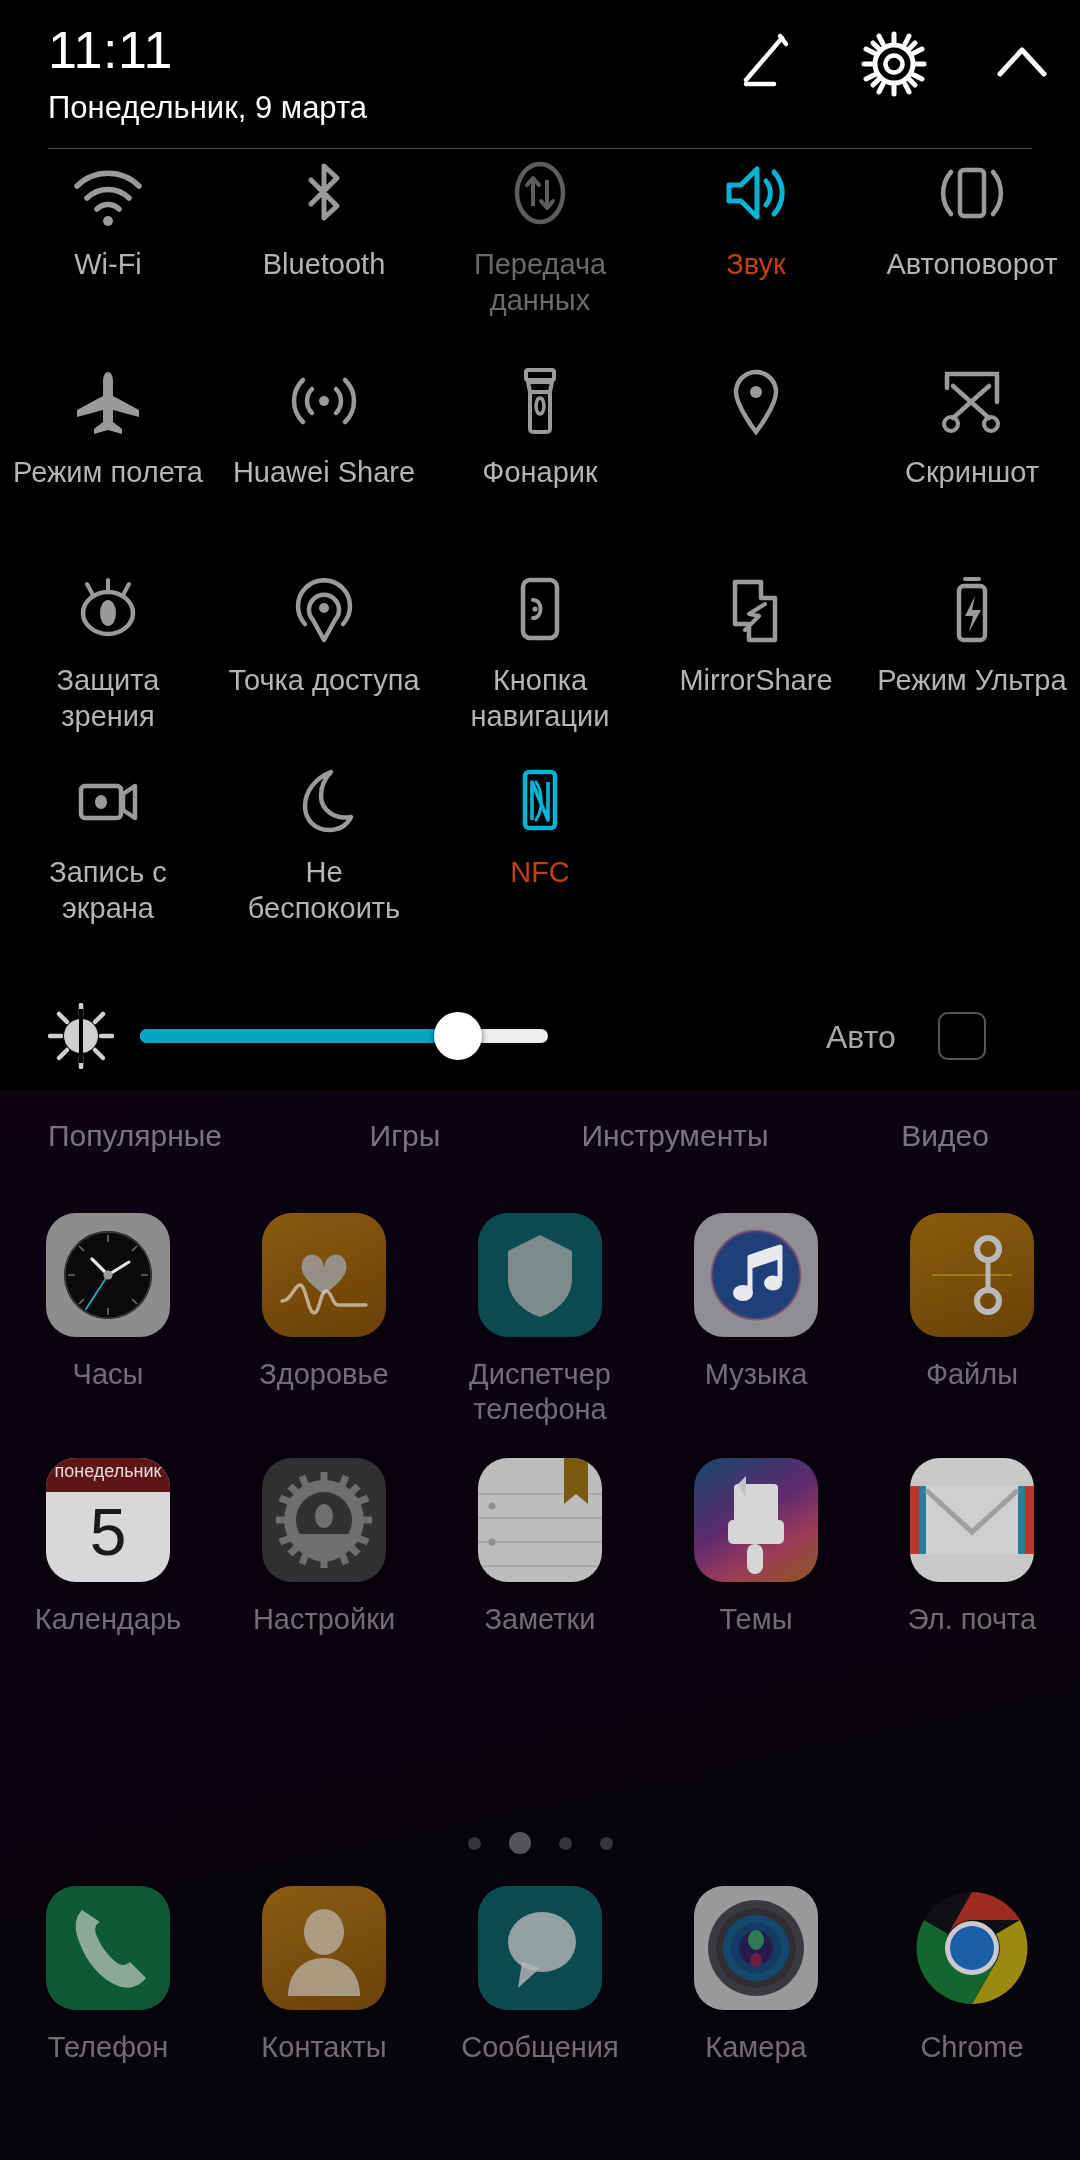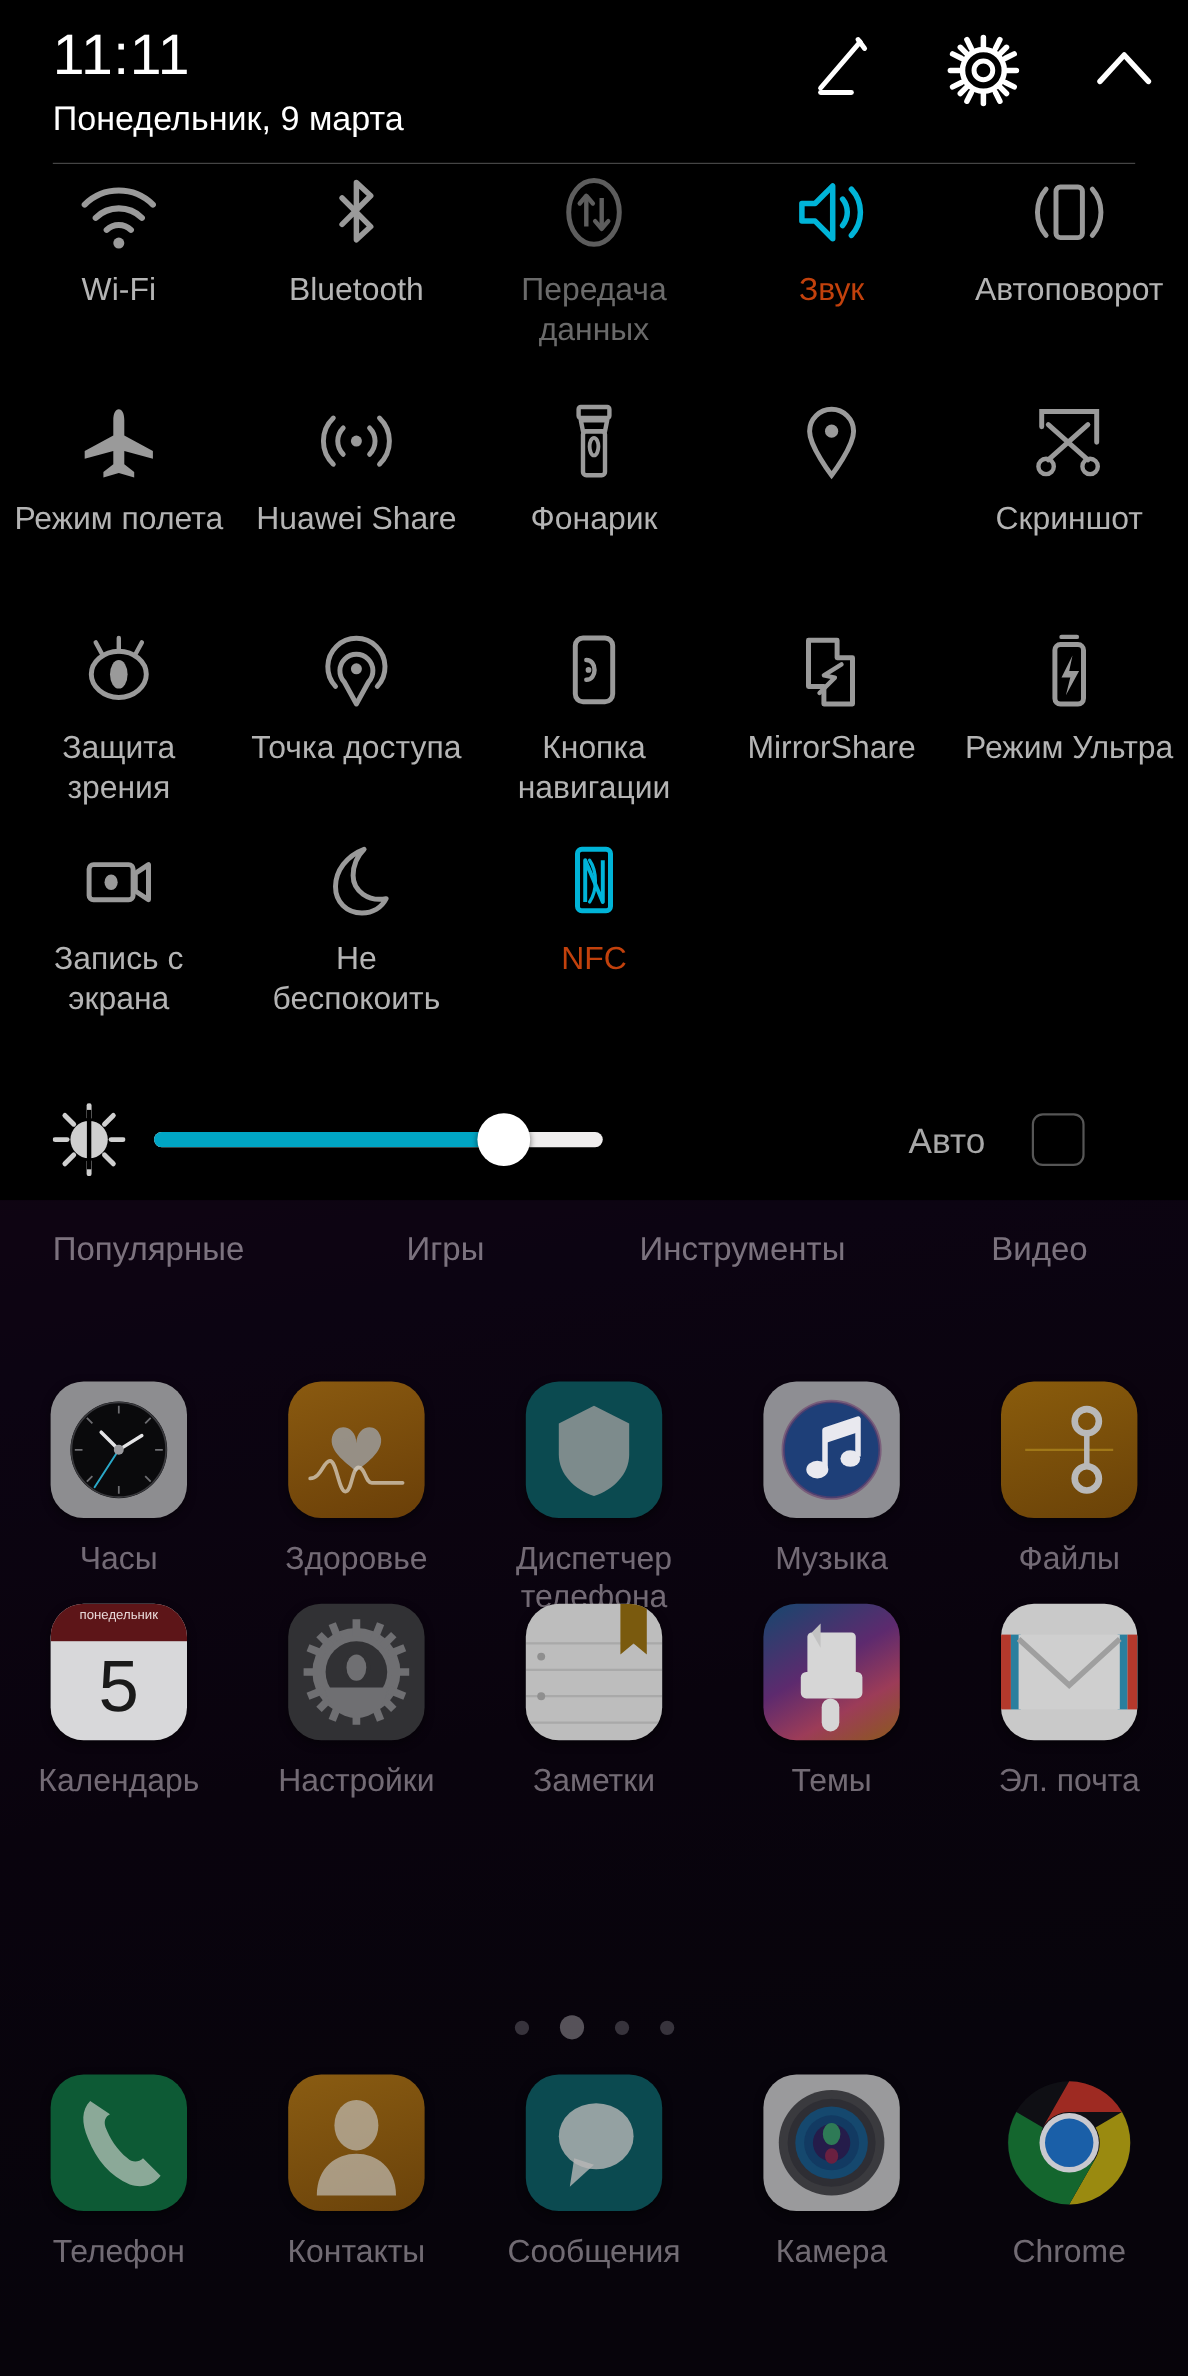--- a/index.html
+++ b/index.html
@@ -83,21 +83,21 @@
 
 <div class="hs-layer">
 
   <div class="cat-row">
     <div class="cat">Популярные</div>
     <div class="cat">Игры</div>
     <div class="cat">Инструменты</div>
     <div class="cat">Видео</div>
   </div>
 
-  <div class="app-grid" style="top:1256px;">
+  <div class="app-grid" style="top:1213px;">
     <div class="app-cell">
       <div class="app-ico" style="background:#8d8d90;">
         <svg viewBox="0 0 124 124" width="124" height="124">
           <circle cx="62" cy="62" r="44" fill="#0a0a0c"></circle>
           <circle cx="62" cy="62" r="43" fill="none" stroke="#3a3a3e" stroke-width="1.5"></circle>
           <g stroke="#6e6e72" stroke-width="1.6">
             <line x1="62" y1="22" x2="62" y2="29"></line>
               <line x1="62" y1="95" x2="62" y2="102"></line>
             <line x1="22" y1="62" x2="29" y2="62"></line>
               <line x1="95" y1="62" x2="102" y2="62"></line>
@@ -158,21 +158,21 @@
         </svg>
       </div>
       <div class="app-lbl">Файлы</div>
     </div>
   </div>
 
   <div class="app-grid" style="top:1458px;">
     <div class="app-cell">
       <div class="app-ico" style="background:#d8d8da;">
         <div style="position:absolute;left:0;top:0;width:124px;height:34px;background:#5d1518;"></div>
-        <div style="position:absolute;left:0;top:3px;width:124px;text-align:center;color:#e8d8d8;font-size:12px;">понедельник</div>
+        <div style="position:absolute;left:0;top:3px;width:124px;text-align:center;color:#e8d8d8;font-size:18px;">понедельник</div>
         <div style="position:absolute;left:0;top:38px;width:124px;text-align:center;color:#1a1a1a;font-size:66px;line-height:72px;">5</div>
       </div>
       <div class="app-lbl">Календарь</div>
     </div>
 
     <div class="app-cell">
       <div class="app-ico" style="background:#313134;">
         <svg viewBox="0 0 124 124" width="124" height="124">
           <g fill="#6f6f72">
             <circle cx="62" cy="62" r="40"></circle>

